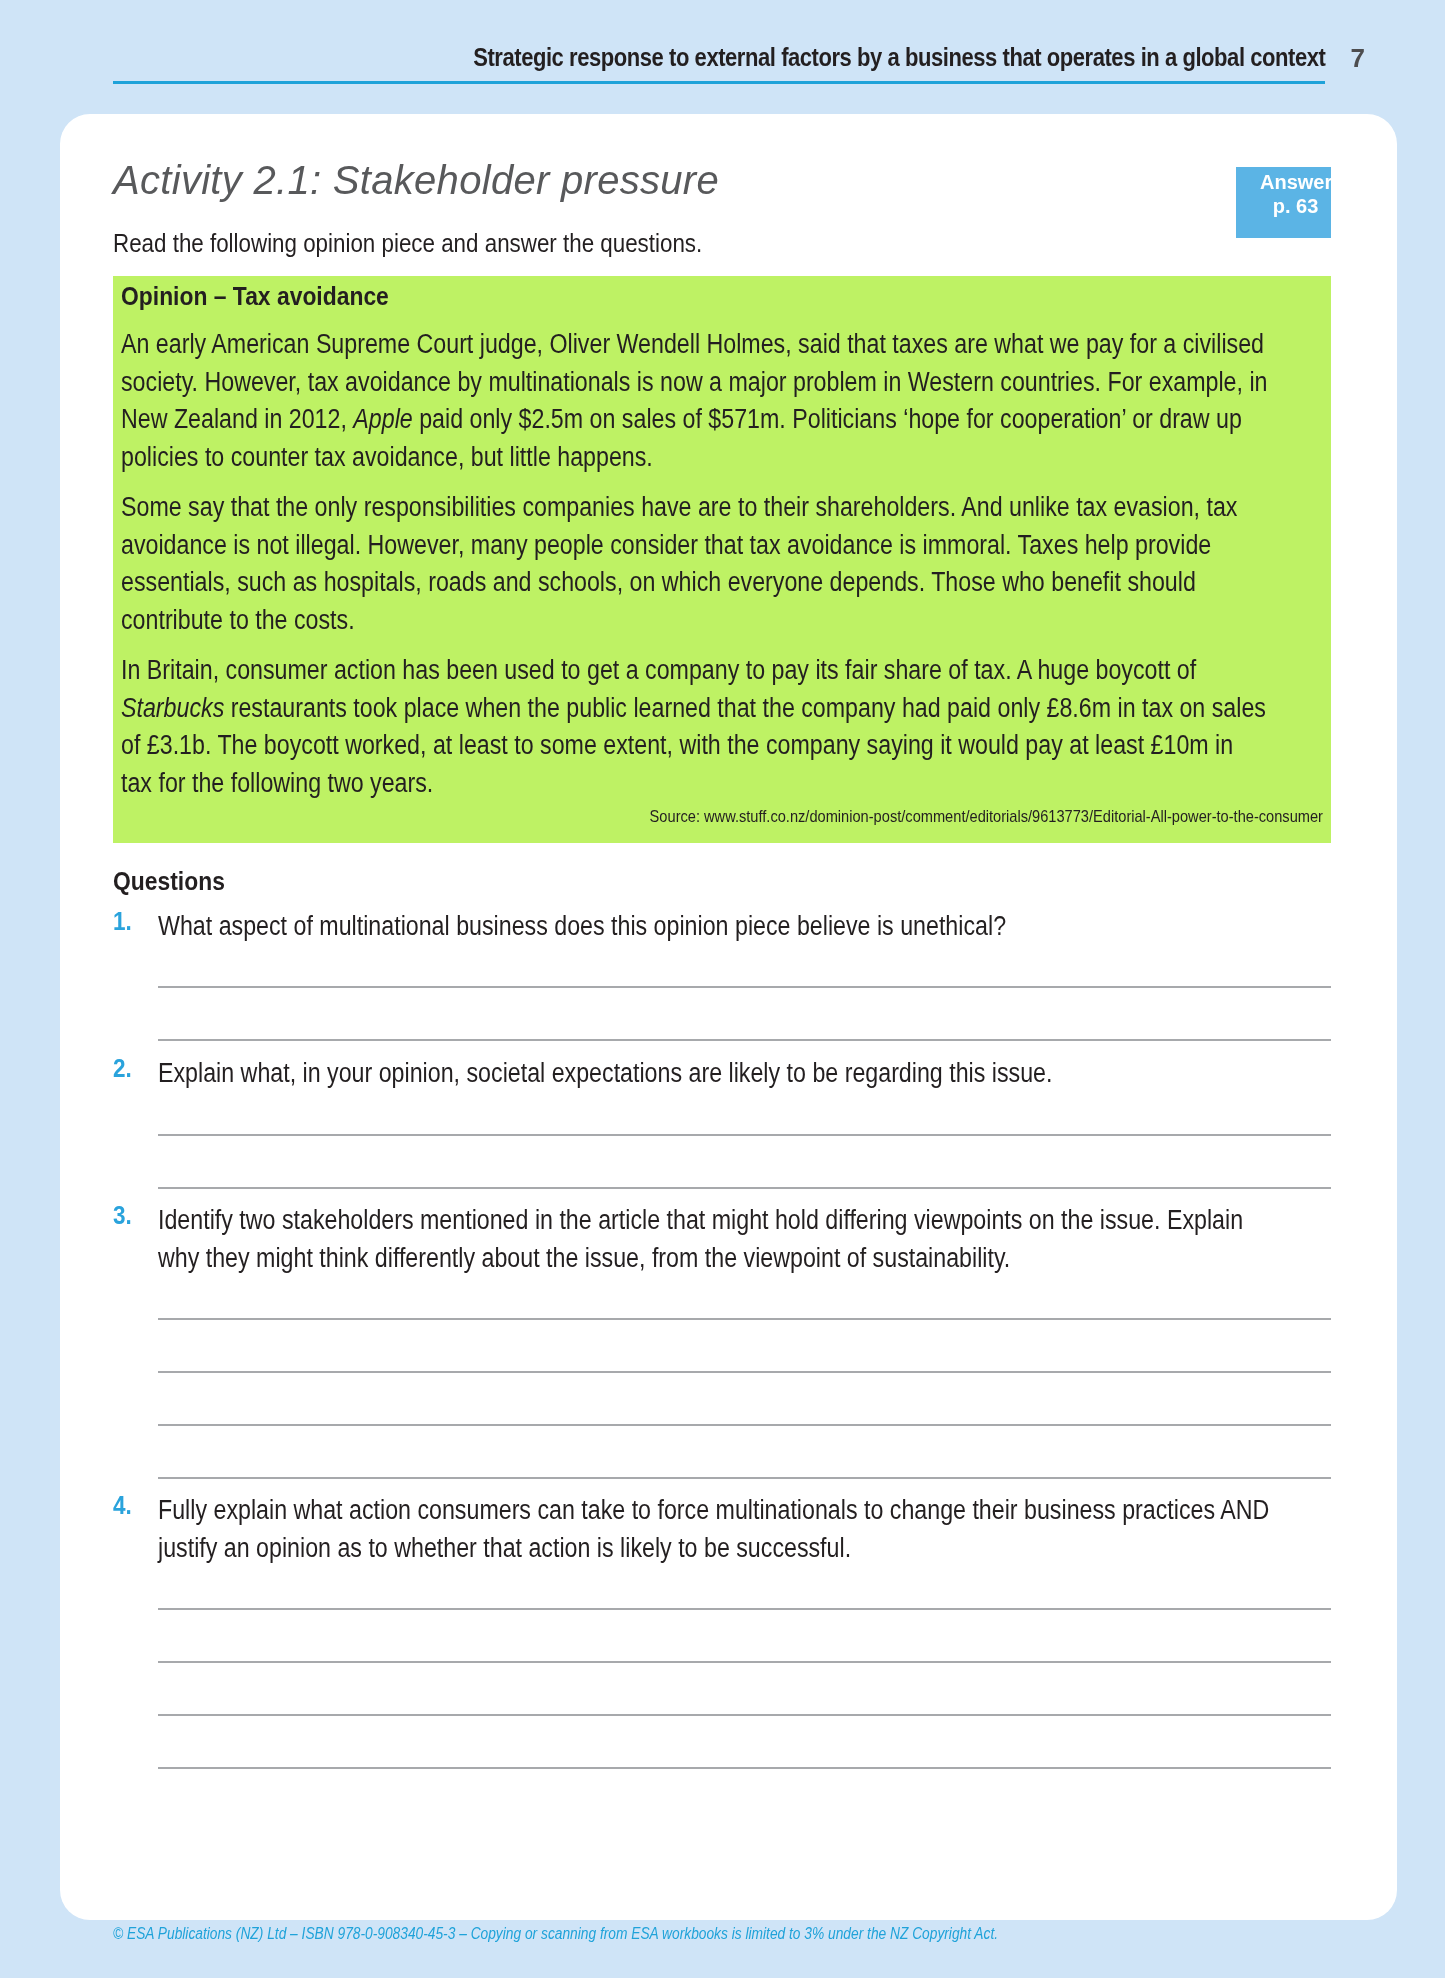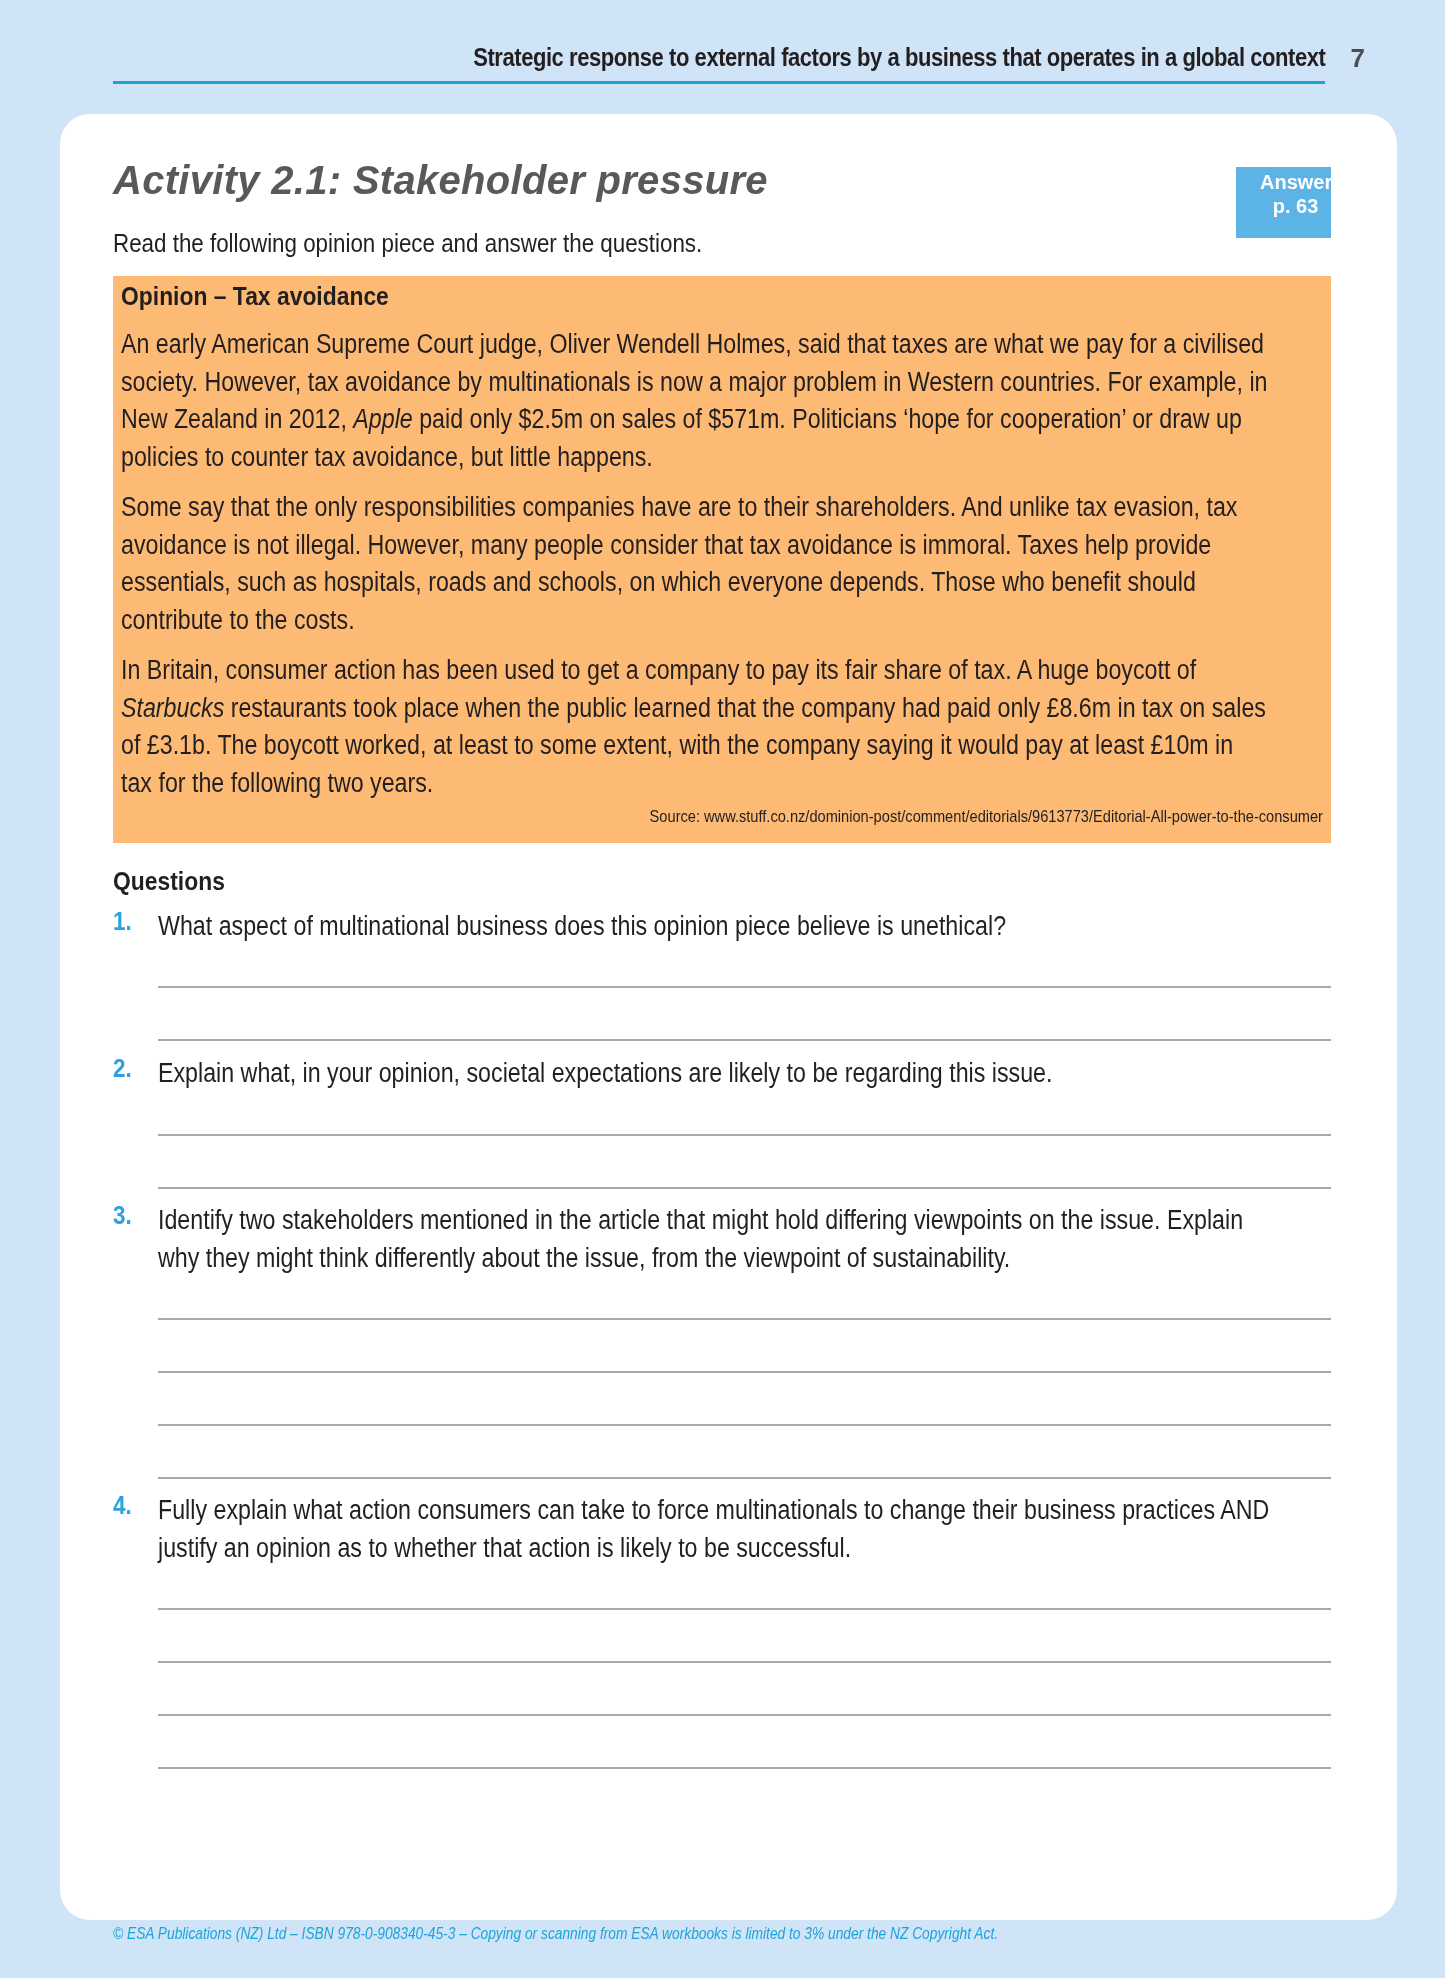--- a/index.html
+++ b/index.html
@@ -28,40 +28,40 @@
   .head-rule {
     position: absolute; left: 113px; top: 81px; width: 1212px; height: 3px;
     background: #1fa2d9;
   }
   .card {
     position: absolute; left: 60px; top: 114px; width: 1337px; height: 1806px;
     background: #ffffff; border-radius: 30px;
   }
   .activity-title {
     position: absolute; left: 113px; top: 158px;
-    font-weight: bold; font-style: italic; font-size: 40px; color: #58595b;
+    font-weight: normal; font-style: italic; font-size: 40px; color: #58595b;
     letter-spacing: 0.3px;
     white-space: nowrap;
   }
   .answers-badge {
     position: absolute; left: 1236px; top: 167px; width: 95px; height: 71px;
     background: #5bb4e5; color: #ffffff; text-align: center;
     font-weight: bold; font-size: 20px; line-height: 24px; padding-top: 3px;
     box-sizing: border-box;
     padding-left: 24px;
   }
   .answers-badge span { display: block; }
   .intro {
     position: absolute; left: 113px; top: 228px;
     font-size: 26px; color: #231f20;
     transform: scaleX(0.86); transform-origin: left center; white-space: nowrap;
   }
   .opinion-box {
     position: absolute; left: 113px; top: 276px; width: 1218px; height: 567px;
-    background: #fdba74;
+    background: #bef264;
   }
   .opinion-title {
     position: absolute; left: 8px; top: 5px;
     font-weight: bold; font-size: 26px; color: #231f20;
     transform: scaleX(0.88); transform-origin: left center; white-space: nowrap;
   }
   .para {
     position: absolute; left: 8px; width: 1380px;
     font-size: 27px; line-height: 37.5px; color: #231f20;
     transform: scaleX(0.86); transform-origin: left top;

